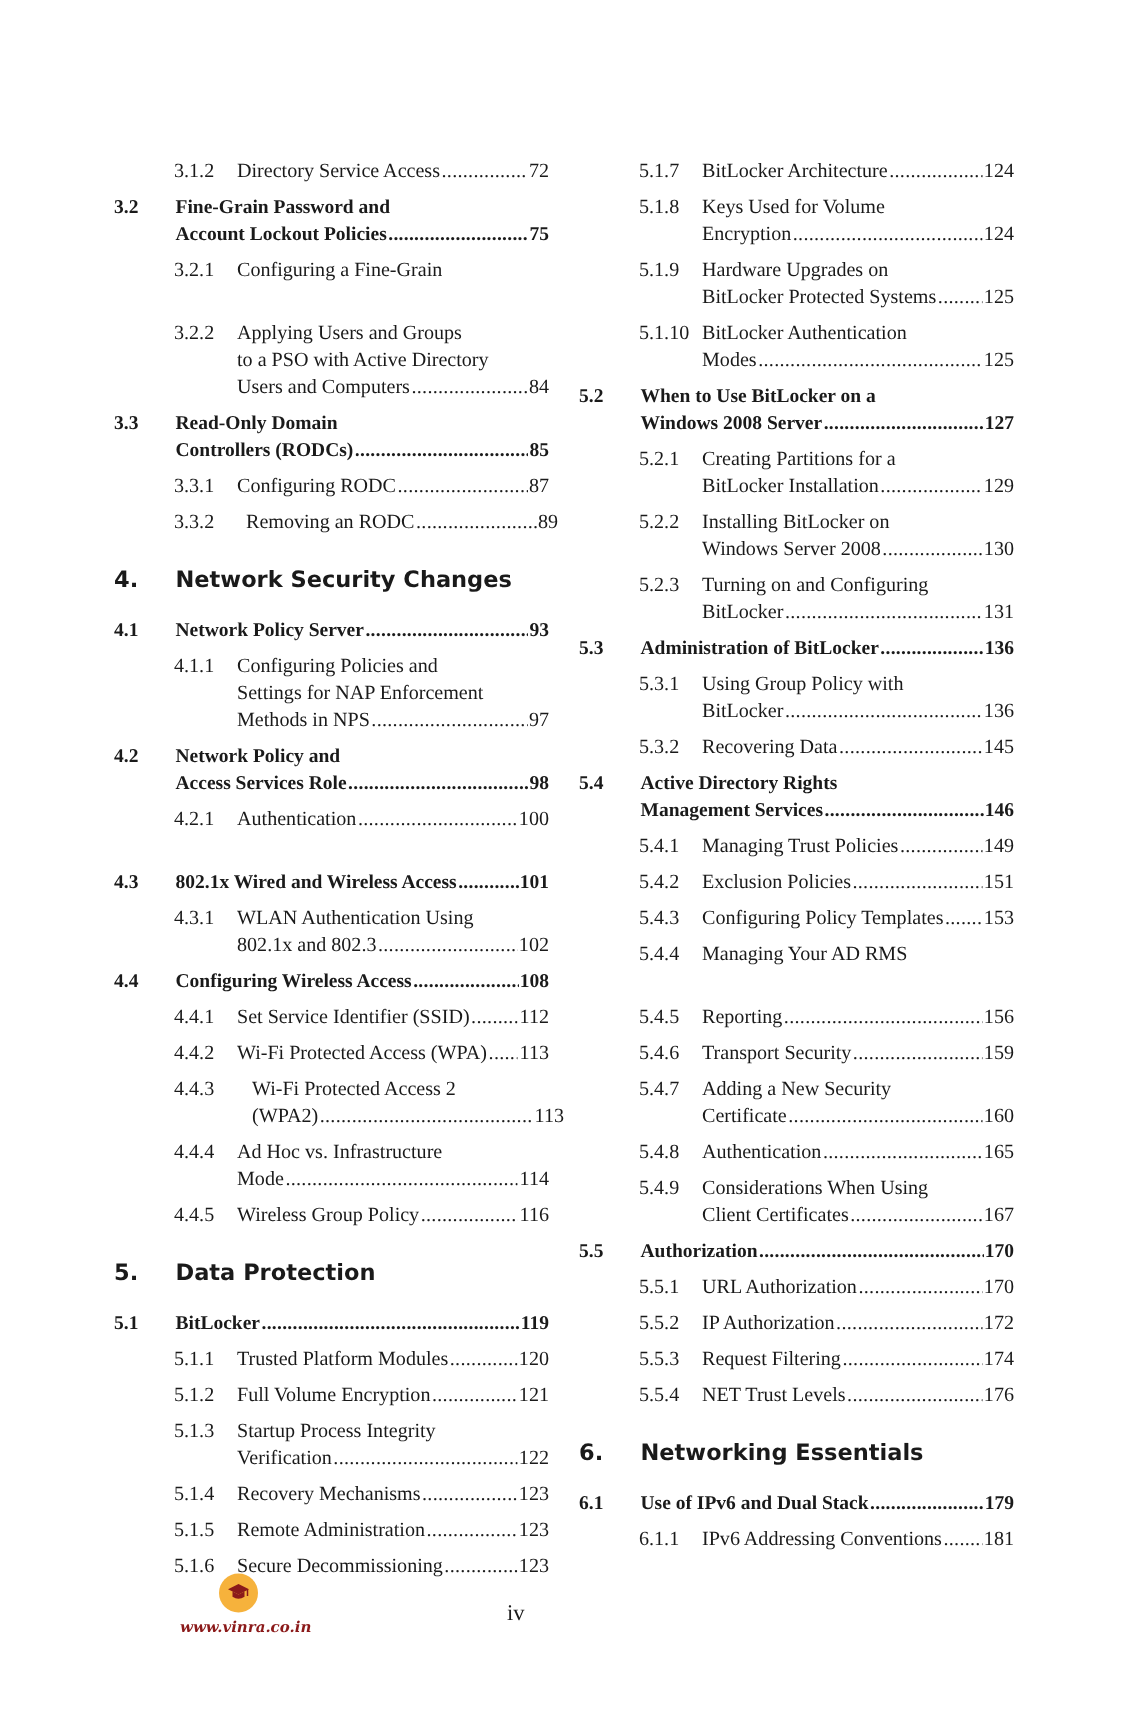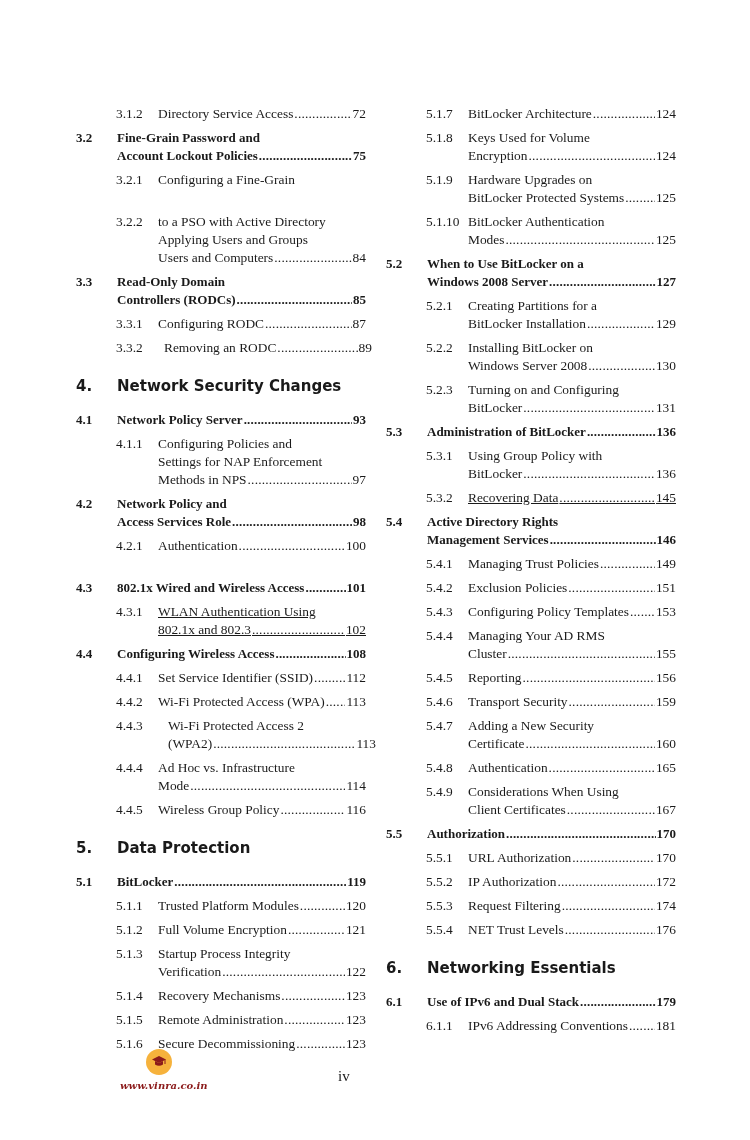--- a/index.html
+++ b/index.html
@@ -74,24 +74,24 @@
       <div class="body" style="left: 42px; width: 208px;">
         <div class="line">
           <span class="txt">Configuring a Fine-Grain</span>
         </div>
       </div>
     </div>
     <div class="entry sub" style="top: 213px; left: 116px; width: 250px;">
       <span class="num">3.2.2</span>
       <div class="body" style="left: 42px; width: 208px;">
         <div class="line">
+          <span class="txt">Applying Users and Groups</span>
+        </div>
+        <div class="line">
           <span class="txt">to a PSO with Active Directory</span>
-        </div>
-        <div class="line">
-          <span class="txt">Applying Users and Groups</span>
         </div>
         <div class="line">
           <span class="txt">Users and Computers</span>
           <span class="dots"></span>
           <span class="pg">84</span>
         </div>
       </div>
     </div>
     <div class="entry sect" style="top: 273px; left: 76px; width: 290px;">
       <span class="num">3.3</span>
@@ -188,21 +188,21 @@
       <div class="body" style="left: 41px; width: 249px;">
         <div class="line">
           <span class="txt">802.1x Wired and Wireless Access</span>
           <span class="dots"></span>
           <span class="pg">101</span>
         </div>
       </div>
     </div>
     <div class="entry sub" style="top: 603px; left: 116px; width: 250px;">
       <span class="num">4.3.1</span>
-      <div class="body" style="left: 42px; width: 208px; text-decoration: underline;">
+      <div class="body" style="left: 42px; width: 208px;">
         <div class="line">
           <span class="txt">WLAN Authentication Using</span>
         </div>
         <div class="line">
           <span class="txt">802.1x and 802.3</span>
           <span class="dots"></span>
           <span class="pg">102</span>
         </div>
       </div>
     </div>
@@ -474,21 +474,21 @@
         </div>
         <div class="line">
           <span class="txt">BitLocker</span>
           <span class="dots"></span>
           <span class="pg">136</span>
         </div>
       </div>
     </div>
     <div class="entry sub" style="top: 489px; left: 426px; width: 250px;">
       <span class="num">5.3.2</span>
-      <div class="body" style="left: 42px; width: 208px; text-decoration: underline;">
+      <div class="body" style="left: 42px; width: 208px;">
         <div class="line">
           <span class="txt">Recovering Data</span>
           <span class="dots"></span>
           <span class="pg">145</span>
         </div>
       </div>
     </div>
     <div class="entry sect" style="top: 513px; left: 386px; width: 290px;">
       <span class="num">5.4</span>
       <div class="body" style="left: 41px; width: 249px;">
@@ -530,25 +530,20 @@
           <span class="dots"></span>
           <span class="pg">153</span>
         </div>
       </div>
     </div>
     <div class="entry sub" style="top: 627px; left: 426px; width: 250px;">
       <span class="num">5.4.4</span>
       <div class="body" style="left: 42px; width: 208px;">
         <div class="line">
           <span class="txt">Managing Your AD RMS</span>
-        </div>
-        <div class="line">
-          <span class="txt">Cluster</span>
-          <span class="dots"></span>
-          <span class="pg">155</span>
         </div>
       </div>
     </div>
     <div class="entry sub" style="top: 669px; left: 426px; width: 250px;">
       <span class="num">5.4.5</span>
       <div class="body" style="left: 42px; width: 208px;">
         <div class="line">
           <span class="txt">Reporting</span>
           <span class="dots"></span>
           <span class="pg">156</span>

